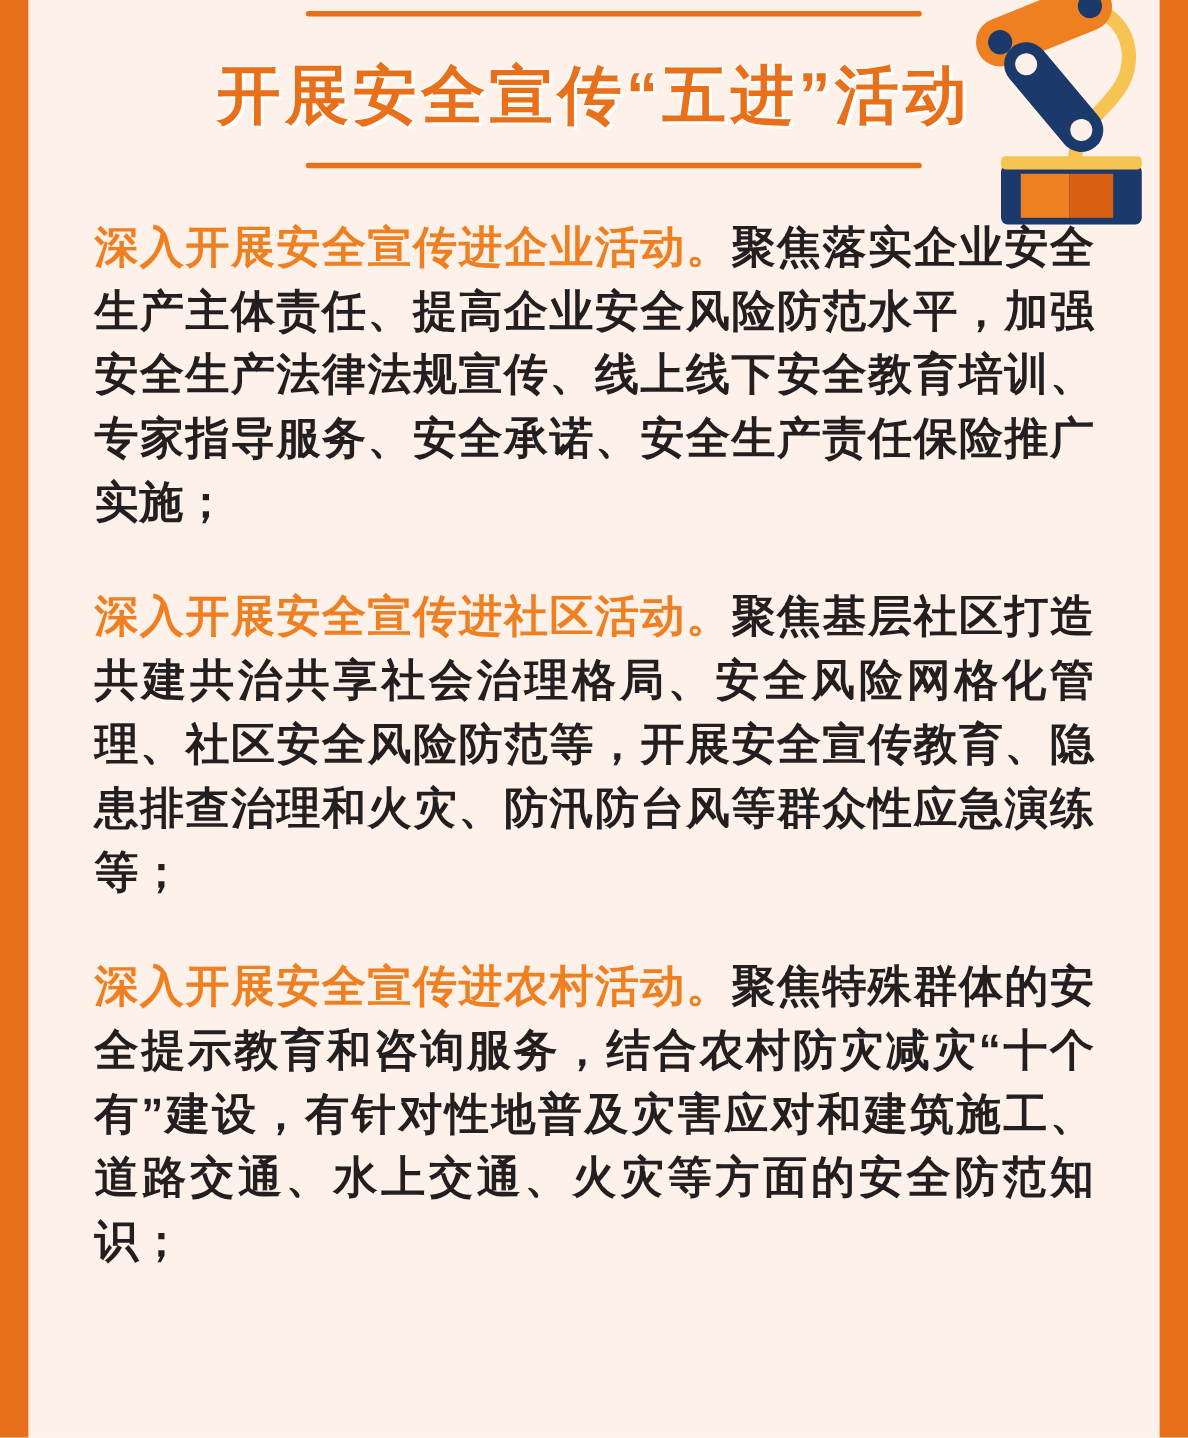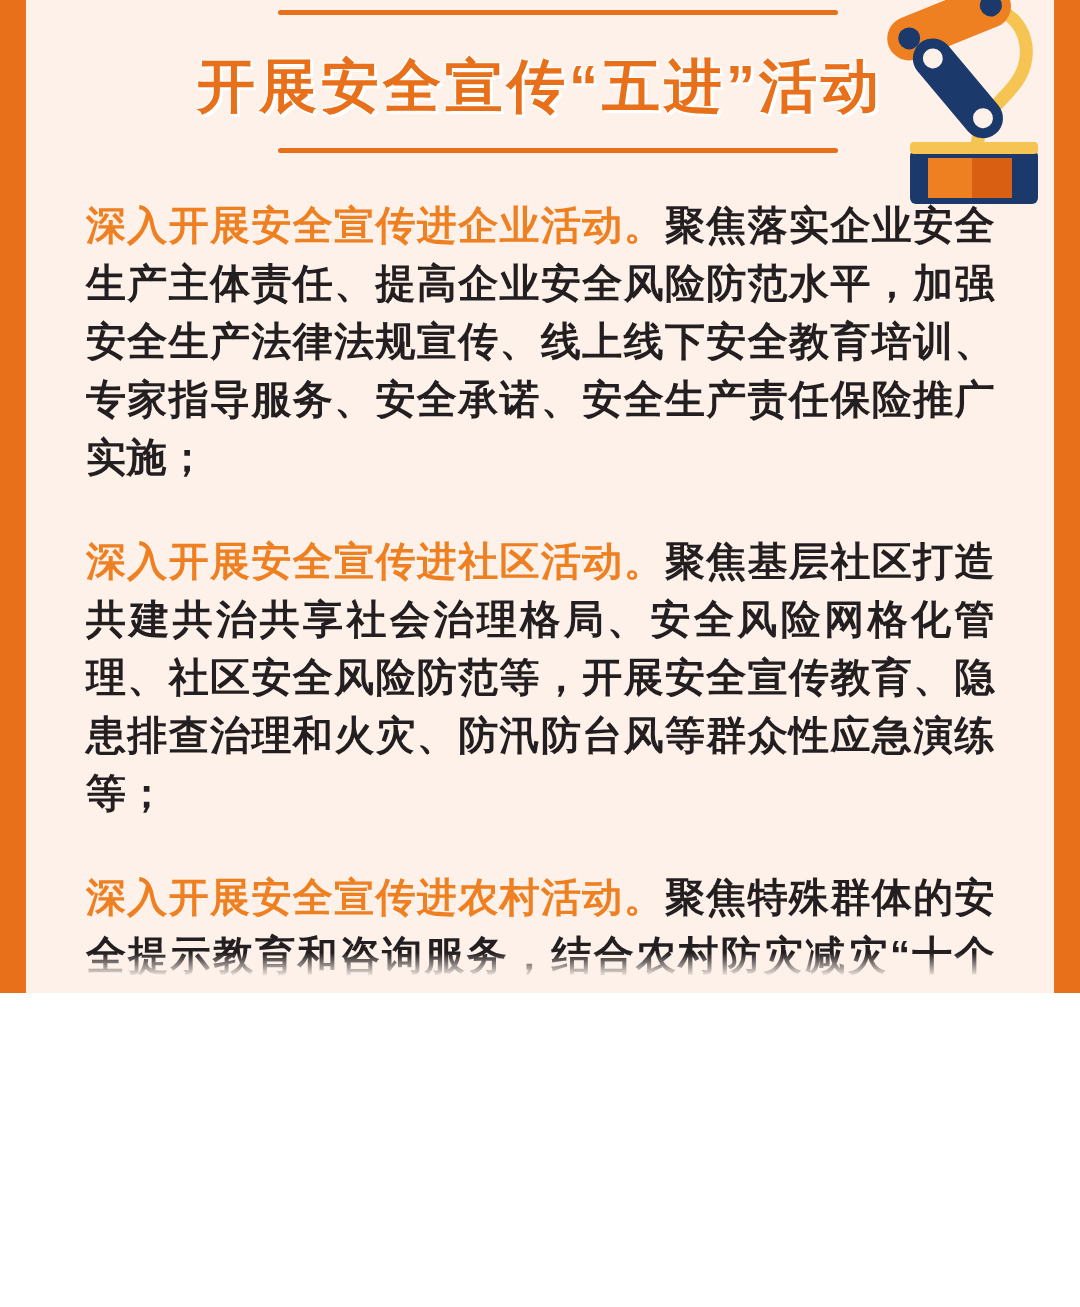--- a/index.html
+++ b/index.html
@@ -10,21 +10,21 @@
   body {
     width: 1080px;
     height: 1307px;
     overflow: hidden;
     font-family: "Liberation Sans", "DejaVu Sans", sans-serif;
   }
 
   .poster {
     position: relative;
     width: 1080px;
-    height: 993px;
+    height: 1307px;
     background: #fdf1ea;
     box-sizing: border-box;
     overflow: hidden;
   }
 
   
   .edge-left, .edge-right {
     position: absolute;
     top: 0;
     bottom: 0;

